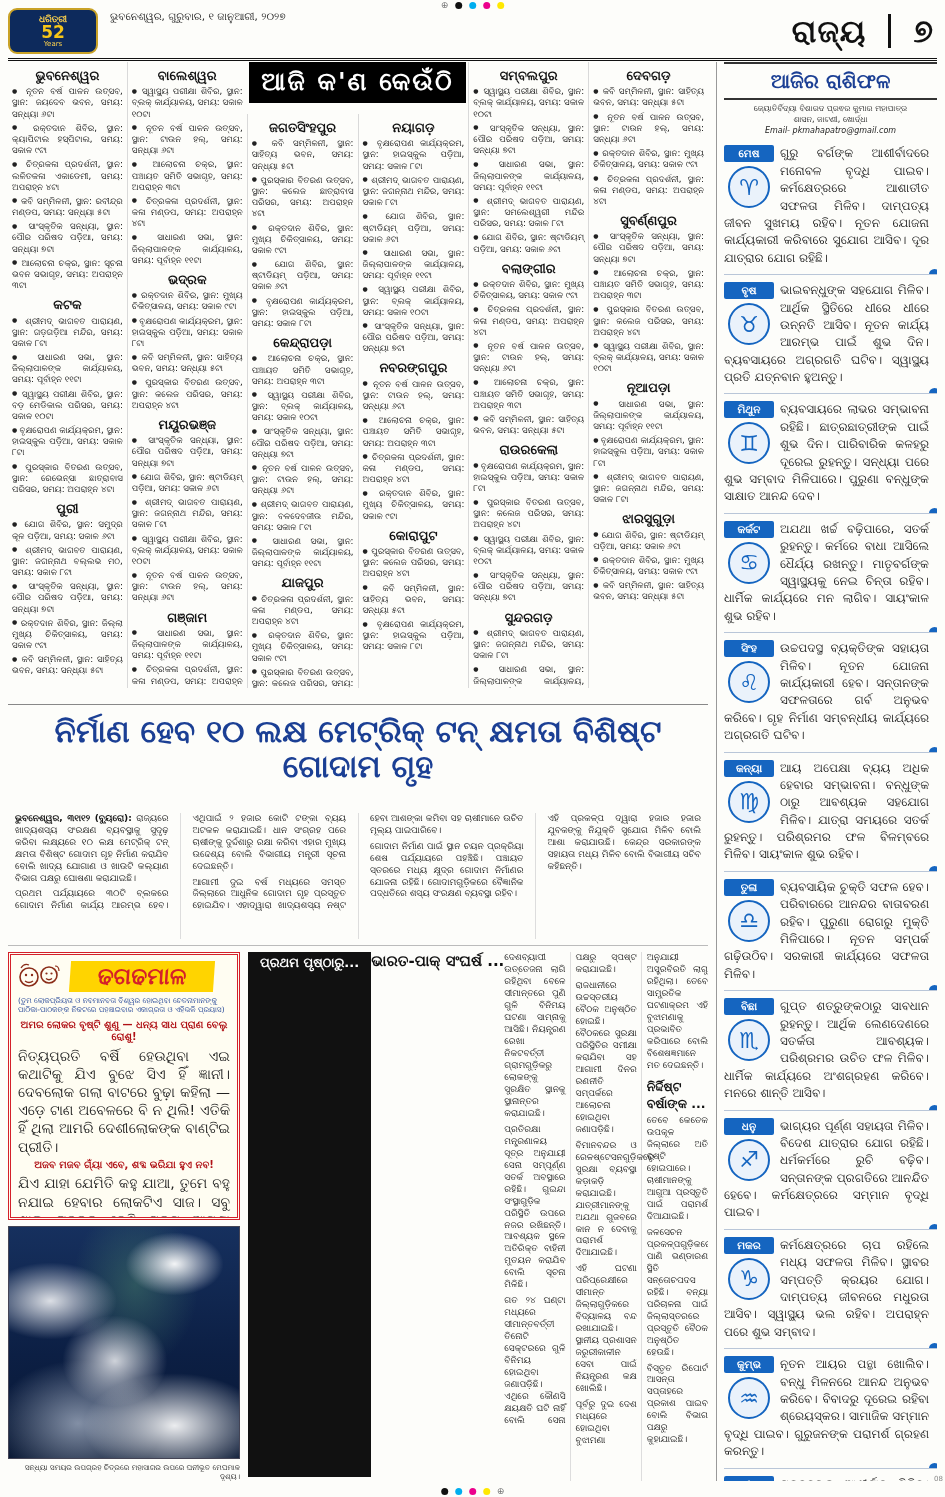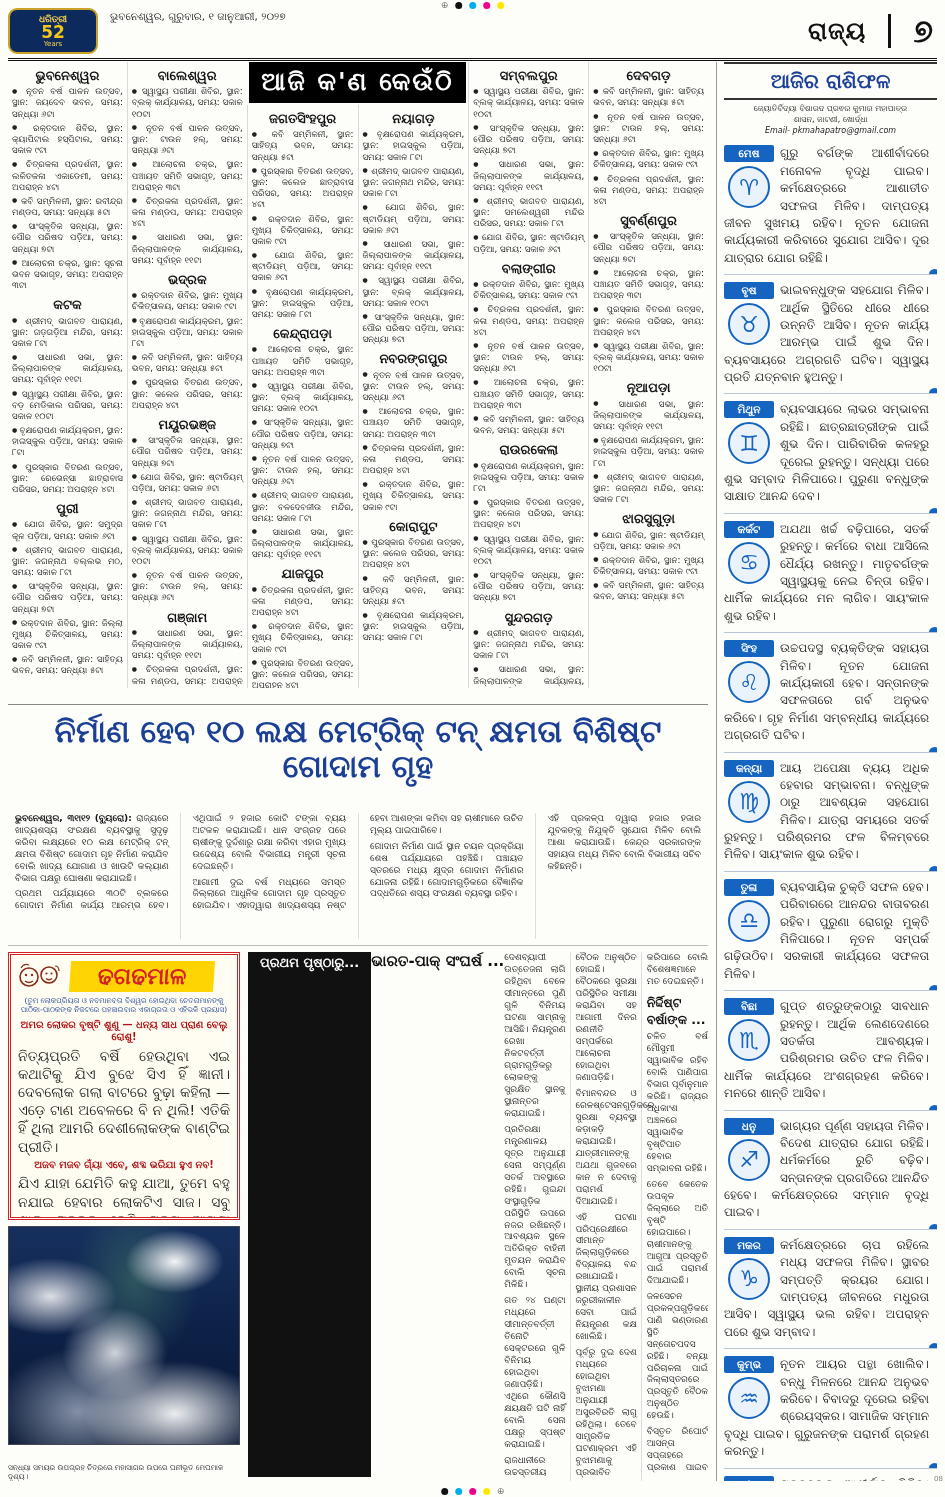--- a/index.html
+++ b/index.html
@@ -12,66 +12,66 @@
   .reg-cross{font-size:9px;color:#777;line-height:7px;}
   
   .masthead{position:absolute;top:8px;left:8px;right:8px;height:46px;display:flex;align-items:center;gap:12px;
             border-bottom:3px double #111;padding-bottom:4px;}
   .badge{width:86px;height:42px;background:#0d2a5c;border:2px solid #c9a227;border-radius:9px;
          display:flex;flex-direction:column;align-items:center;justify-content:center;line-height:1;}
   .badge .bname{color:#ffd34d;font-size:9px;font-weight:bold;}
   .badge .bnum{color:#f5c518;font-size:17px;font-weight:bold;}
   .badge .byrs{color:#ffd34d;font-size:7px;}
   .dateline{font-size:10.5px;color:#222;align-self:flex-start;padding-top:2px;}
-  .m-section{margin-left:auto;font-size:24px;font-weight:bold;letter-spacing:1px;}
+  .m-section{margin-left:auto;font-size:31px;font-weight:bold;letter-spacing:1px;}
   .m-div{width:3px;height:34px;background:#111;margin:0 10px;}
   .m-page{font-size:32px;font-weight:bold;margin-right:4px;}
   
   .content{position:absolute;top:62px;left:8px;right:8px;bottom:16px;display:flex;gap:8px;}
   .left-zone{width:700px;display:flex;flex-direction:column;min-width:0;}
   
   .listings{height:626px;overflow:hidden;display:flex;gap:0;}
   .lcol{flex:1;min-width:0;border-left:1px solid #d9d9d9;padding:0 4px;font-size:8.6px;line-height:1.3;text-align:justify;}
   .listings > .lcol:first-child{border-left:none;}
-  .midwrap{flex:2;min-width:0;display:flex;flex-direction:column;}
+  .midwrap{flex:2;min-width:0;display:flex;flex-direction:column;gap:9px;}
   .banner-black{background:var(--banner-black,#000);color:#fff;font-size:25px;font-weight:bold;text-align:center;
                 padding:5px 0 6px;letter-spacing:2px;margin:0 2px 2px;}
   .midcols{flex:1;display:flex;overflow:hidden;}
   .dist{font-size:13px;font-weight:bold;text-align:center;margin:7px 0 3px;line-height:1.1;}
   .li{margin:0 0 3px;}
   .li::before{content:"● ";font-size:6px;vertical-align:1.5px;color:#222;}
   
   .main-headline{border-top:1px solid #888;margin-top:16px;padding:9px 4px 5px;
                  color:var(--accent-blue,#1b3f94);font-size:31px;font-weight:bold;text-align:center;line-height:1.12;}
   .article-cols{column-count:4;column-gap:10px;column-rule:1px solid #ddd;font-size:9px;line-height:1.32;
                 text-align:justify;height:126px;overflow:hidden;margin:4px 0 6px;}
   .ap{margin:0 7px 4px;}
   .ap b{font-weight:bold;}
   
   .lower{flex:1;display:flex;gap:8px;overflow:hidden;border-top:1px solid #bbb;padding-top:6px;}
   .lower-left{width:232px;display:flex;flex-direction:column;gap:6px;min-width:0;}
   .dhag{border:3px double var(--dhag-red,#d4202a);background:#fffdf2;padding:6px 7px;position:relative;height:250px;overflow:hidden;}
   .dhag-cartoon{position:absolute;top:6px;left:6px;}
   .dhag-title{background:var(--dhag-yellow,#ffd400);color:var(--dhag-red,#d4202a);font-weight:bold;font-size:23px;
               text-align:center;margin:0 16px 4px 52px;padding:2px 0;transform:skew(-4deg);}
-  .dhag-intro{font-size:7.4px;color:#1b3f94;text-align:center;margin:0 0 4px;line-height:1.25;}
+  .dhag-intro{font-size:7.4px;color:#1b3f94;margin:0 0 4px;line-height:1.25;}
   .verse-b{font-weight:bold;color:#b01116;text-align:center;font-size:10px;margin:3px 0;line-height:1.25;}
   .verse-p{font-size:14px;text-align:justify;margin:2px 0;color:#222;line-height:1.3;}
   .dhag-attr{font-size:8.4px;font-weight:bold;text-align:right;color:#1b3f94;margin-top:3px;}
   .satellite{flex:1;display:flex;flex-direction:column;min-height:0;}
   .sat-img{flex:1;border:1px solid #445;
     background:
       radial-gradient(70px 45px at 72% 16%, rgba(255,255,255,.95), rgba(255,255,255,0) 70%),
       radial-gradient(95px 55px at 18% 32%, rgba(255,255,255,.85), rgba(255,255,255,0) 70%),
       radial-gradient(75px 65px at 46% 58%, rgba(255,255,255,.8), rgba(255,255,255,0) 70%),
       radial-gradient(130px 75px at 72% 86%, rgba(255,255,255,.92), rgba(255,255,255,0) 70%),
       radial-gradient(120px 90px at 30% 85%, rgba(230,240,255,.55), rgba(255,255,255,0) 70%),
       radial-gradient(90px 120px at 55% 25%, rgba(80,140,110,.45), rgba(0,0,0,0) 70%),
       linear-gradient(180deg,#16305e,#0c1f44 55%,#081733);}
-  .sat-caption{font-size:7.4px;text-align:left;padding-top:18px;color:#222;}
+  .sat-caption{font-size:7.4px;text-align:right;padding-top:4px;color:#222;}
   .continuation{flex:1;display:flex;flex-direction:row;min-width:0;overflow:hidden;}
   .cont-banner{background:#111;color:#fff;font-weight:bold;font-size:13px;padding:3px 12px;width:max-content;margin:0 0 4px;}
   .cont-title{font-size:15px;font-weight:bold;margin:0 0 5px;}
   .cont-body{flex:1;column-count:3;column-gap:10px;column-rule:1px solid #ddd;font-size:9px;line-height:1.33;
              text-align:justify;overflow:hidden;}
   .cp{margin:0 0 4px;}
   .chead{font-size:12.5px;font-weight:bold;margin:7px 0 3px;column-span:none;}
   
   .horoscope{flex:1;border-left:1px solid #999;padding-left:7px;position:relative;min-width:0;display:flex;flex-direction:column;overflow:hidden;}
   .h-title{color:var(--accent-blue,#1b3f94);font-size:20px;font-weight:bold;text-align:center;
@@ -293,21 +293,20 @@
           <h2 class="cont-title">ଭାରତ-ପାକ୍ ସଂଘର୍ଷ ...</h2>
           <div class="cont-body">
               <p class="cp">ଦେଶବ୍ୟାପୀ ଉତ୍ତେଜନା ଲାଗି ରହିଥିବା ବେଳେ ସୀମାନ୍ତରେ ପୁଣି ଗୁଳି ବିନିମୟ ଘଟଣା ସାମ୍ନାକୁ ଆସିଛି। ନିୟନ୍ତ୍ରଣ ରେଖା ନିକଟବର୍ତ୍ତୀ ଗ୍ରାମଗୁଡ଼ିକରୁ ଲୋକଙ୍କୁ ସୁରକ୍ଷିତ ସ୍ଥାନକୁ ସ୍ଥାନାନ୍ତର କରାଯାଇଛି।</p>
               <p class="cp">ପ୍ରତିରକ୍ଷା ମନ୍ତ୍ରଣାଳୟ ସୂତ୍ର ଅନୁଯାୟୀ ସେନା ସମ୍ପୂର୍ଣ୍ଣ ସତର୍କ ଅବସ୍ଥାରେ ରହିଛି। ଗୁଇନ୍ଦା ସଂସ୍ଥାଗୁଡ଼ିକ ପରିସ୍ଥିତି ଉପରେ ନଜର ରଖିଛନ୍ତି। ଆବଶ୍ୟକ ସ୍ଥଳେ ଅତିରିକ୍ତ ବାହିନୀ ମୁତୟନ କରାଯିବ ବୋଲି ସୂଚନା ମିଳିଛି।</p>
               <p class="cp">ଗତ ୨୪ ଘଣ୍ଟା ମଧ୍ୟରେ ସୀମାନ୍ତବର୍ତ୍ତୀ ତିନୋଟି ସେକ୍ଟରରେ ଗୁଳି ବିନିମୟ ହୋଇଥିବା ଜଣାପଡ଼ିଛି। ଏଥିରେ କୌଣସି କ୍ଷୟକ୍ଷତି ଘଟି ନାହିଁ ବୋଲି ସେନା ପକ୍ଷରୁ ସ୍ପଷ୍ଟ କରାଯାଇଛି।</p>
               <p class="cp">ରାଜଧାନୀରେ ଉଚ୍ଚସ୍ତରୀୟ ବୈଠକ ଅନୁଷ୍ଠିତ ହୋଇଛି। ବୈଠକରେ ସୁରକ୍ଷା ପରିସ୍ଥିତିର ସମୀକ୍ଷା କରାଯିବା ସହ ଆଗାମୀ ଦିନର ରଣନୀତି ସମ୍ପର୍କରେ ଆଲୋଚନା ହୋଇଥିବା ଜଣାପଡ଼ିଛି।</p>
               <p class="cp">ବିମାନବନ୍ଦର ଓ ରେଳଷ୍ଟେସନଗୁଡ଼ିକରେ ସୁରକ୍ଷା ବ୍ୟବସ୍ଥା କଡ଼ାକଡ଼ି କରାଯାଇଛି। ଯାତ୍ରୀମାନଙ୍କୁ ଅଯଥା ଗୁଜବରେ କାନ ନ ଦେବାକୁ ପରାମର୍ଶ ଦିଆଯାଇଛି।</p>
               <p class="cp">ଏହି ଘଟଣା ପରିପ୍ରେକ୍ଷୀରେ ସୀମାନ୍ତ ଜିଲ୍ଲାଗୁଡ଼ିକରେ ବିଦ୍ୟାଳୟ ବନ୍ଦ ରଖାଯାଇଛି। ସ୍ଥାନୀୟ ପ୍ରଶାସନ ଜରୁରୀକାଳୀନ ସେବା ପାଇଁ ନିୟନ୍ତ୍ରଣ କକ୍ଷ ଖୋଲିଛି।</p>
               <p class="cp">ପୂର୍ବରୁ ଦୁଇ ଦେଶ ମଧ୍ୟରେ ହୋଇଥିବା ବୁଝାମଣା ଅନୁଯାୟୀ ଅସ୍ତ୍ରବିରତି ଲାଗୁ ରହିଥିଲା। ତେବେ ସାମ୍ପ୍ରତିକ ଘଟଣାକ୍ରମ ଏହି ବୁଝାମଣାକୁ ପ୍ରଭାବିତ କରିପାରେ ବୋଲି ବିଶେଷଜ୍ଞମାନେ ମତ ଦେଇଛନ୍ତି।</p>
               <h3 class="chead">ନିର୍ଦ୍ଦିଷ୍ଟ ବର୍ଷାଙ୍କ ...</h3>
-              <p class="cp">ଚଳିତ ବର୍ଷ ମୌସୁମୀ ସ୍ୱାଭାବିକ ରହିବ ବୋଲି ପାଣିପାଗ ବିଭାଗ ପୂର୍ବାନୁମାନ କରିଛି। ରାଜ୍ୟର ଅଧିକାଂଶ ଅଞ୍ଚଳରେ ସ୍ୱାଭାବିକ ବୃଷ୍ଟିପାତ ହେବାର ସମ୍ଭାବନା ରହିଛି।</p>
               <p class="cp">ତେବେ କେତେକ ଉପକୂଳ ଜିଲ୍ଲାରେ ଅତି ବୃଷ୍ଟି ହୋଇପାରେ। ଚାଷୀମାନଙ୍କୁ ଆଗୁଆ ପ୍ରସ୍ତୁତି ପାଇଁ ପରାମର୍ଶ ଦିଆଯାଇଛି।</p>
               <p class="cp">ଜଳସେଚନ ପ୍ରକଳ୍ପଗୁଡ଼ିକରେ ପାଣି ଭଣ୍ଡାରଣ ସ୍ଥିତି ସନ୍ତୋଚପଦସ ରହିଛି। ବନ୍ୟା ପରିଚାଳନା ପାଇଁ ଜିଲ୍ଲାସ୍ତରରେ ପ୍ରସ୍ତୁତି ବୈଠକ ଅନୁଷ୍ଠିତ ହେଉଛି।</p>
               <p class="cp">ବିସ୍ତୃତ ରିପୋର୍ଟ ଆସନ୍ତା ସପ୍ତାହରେ ପ୍ରକାଶ ପାଇବ ବୋଲି ବିଭାଗ ପକ୍ଷରୁ କୁହାଯାଇଛି।</p>
             </div>
         </div>
 
       </div>
     </div>
 
     <aside class="horoscope">

